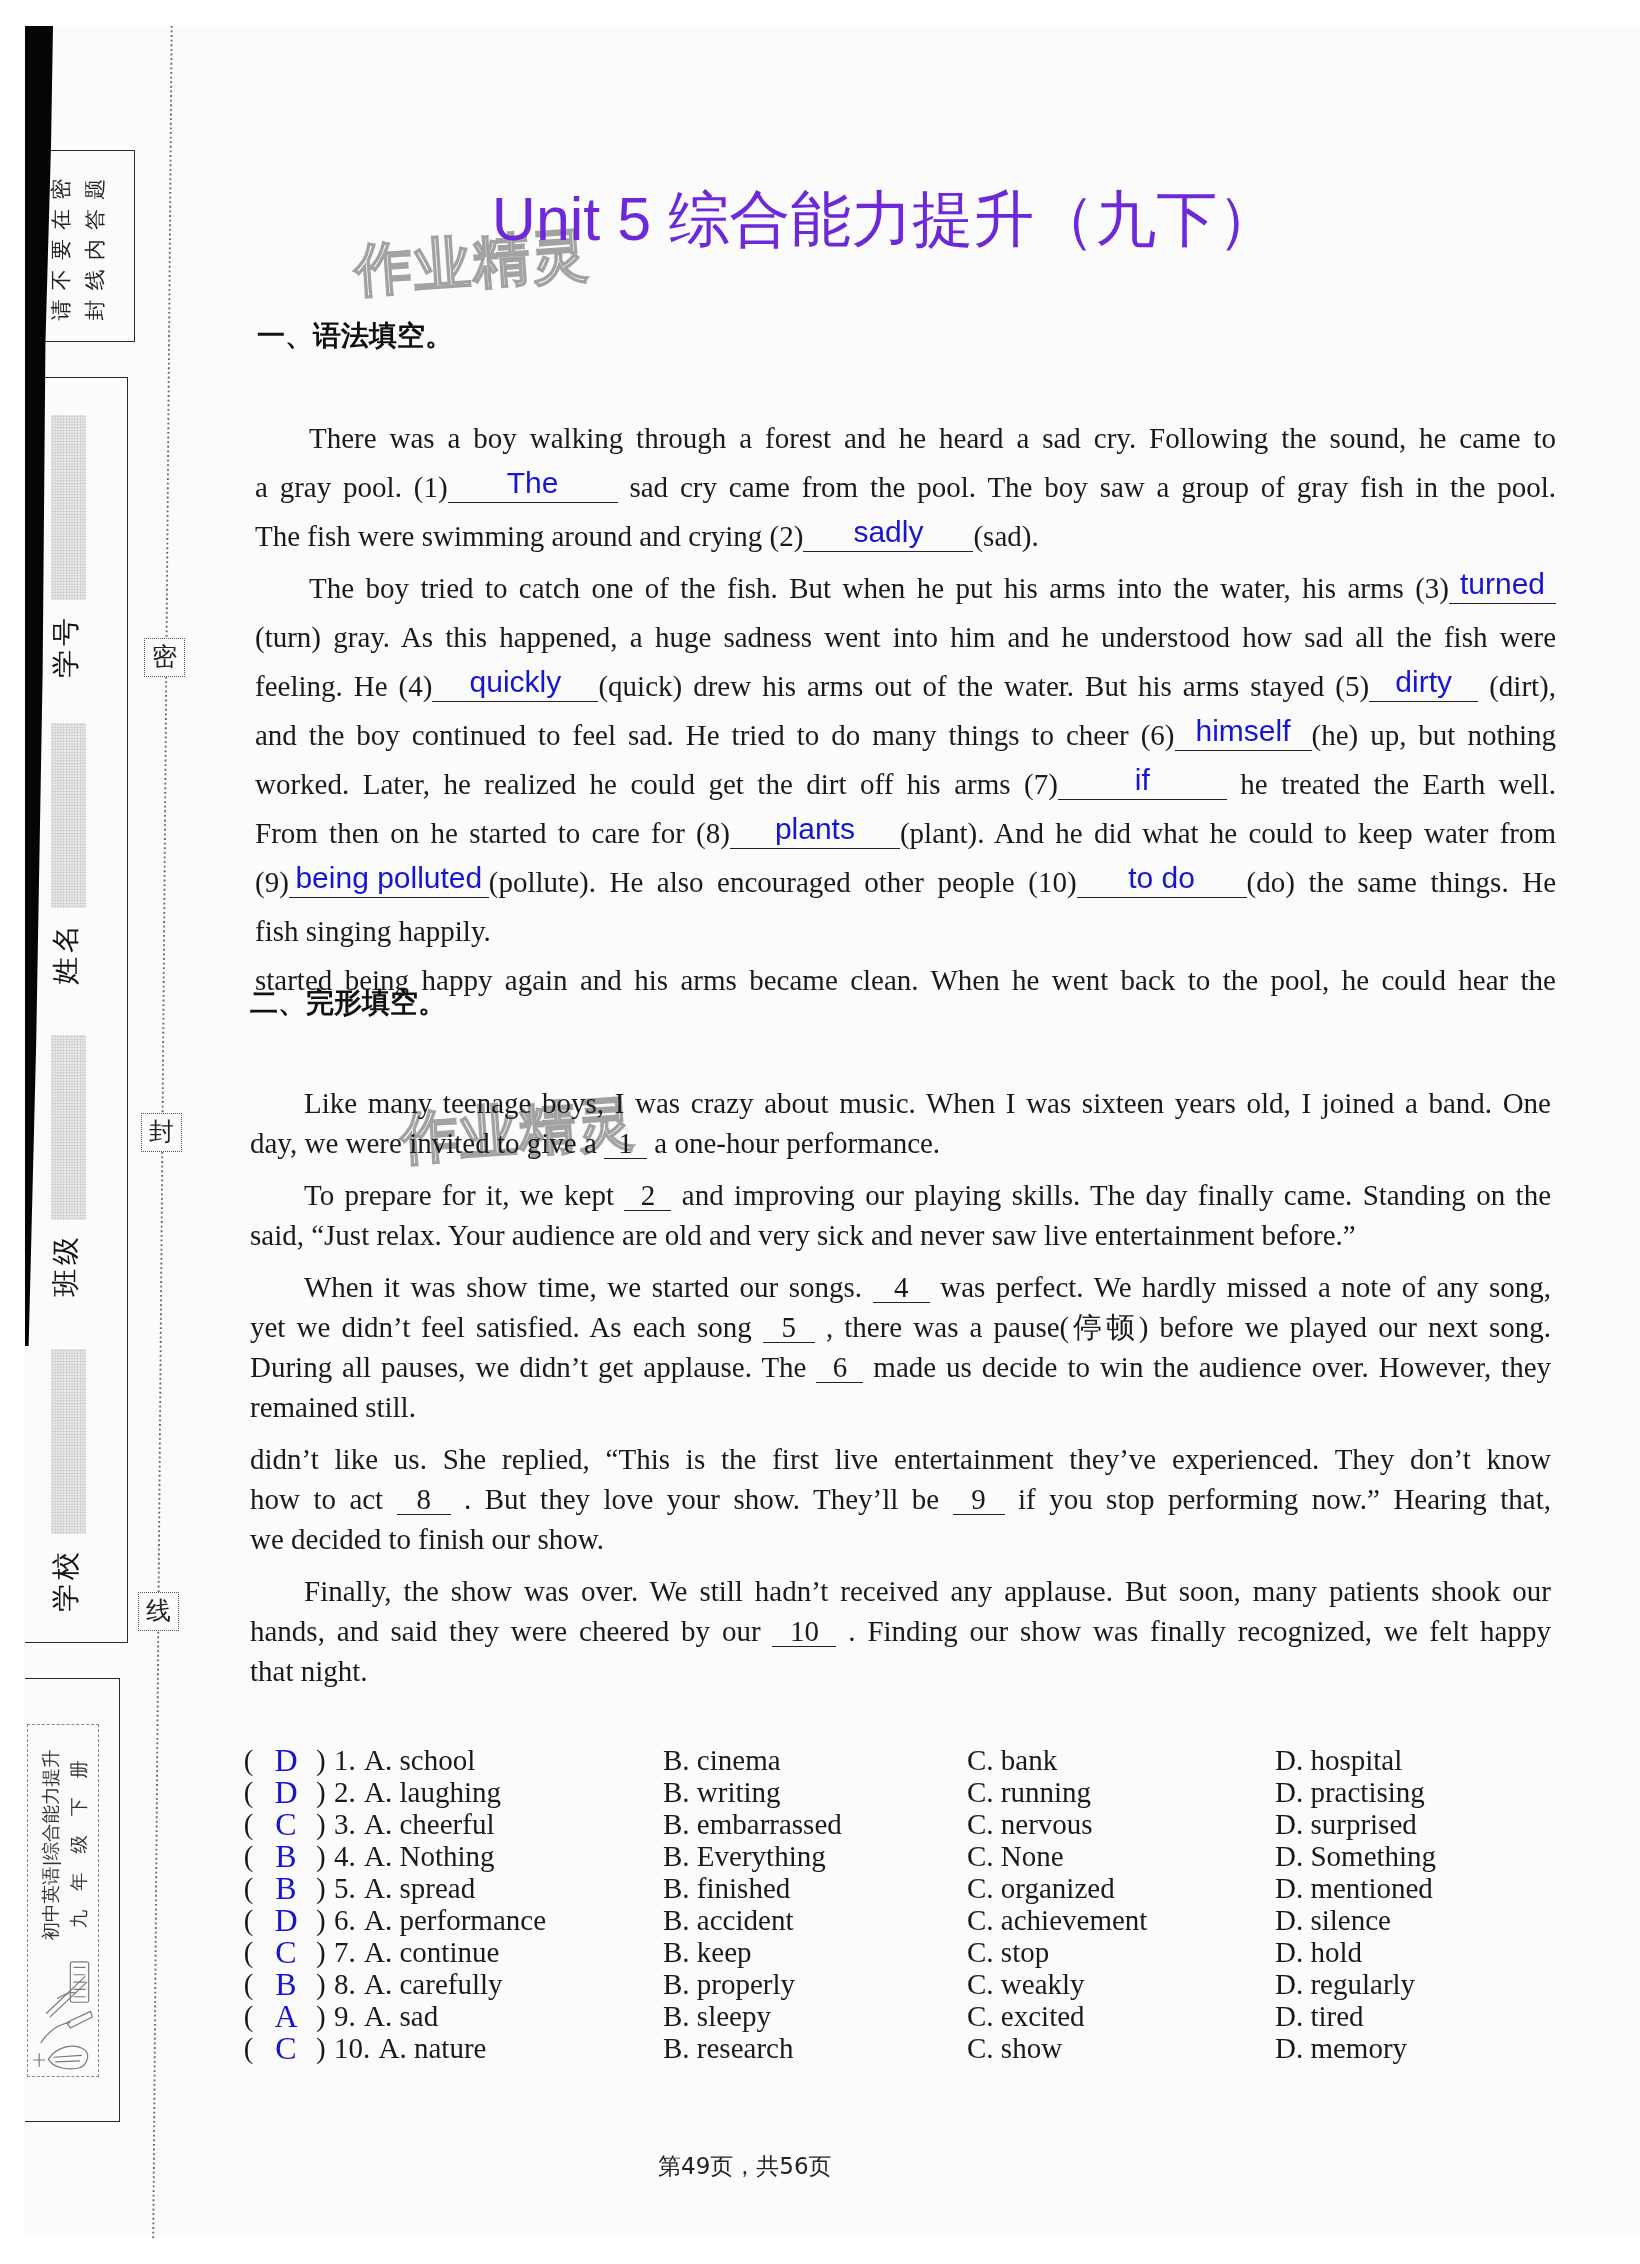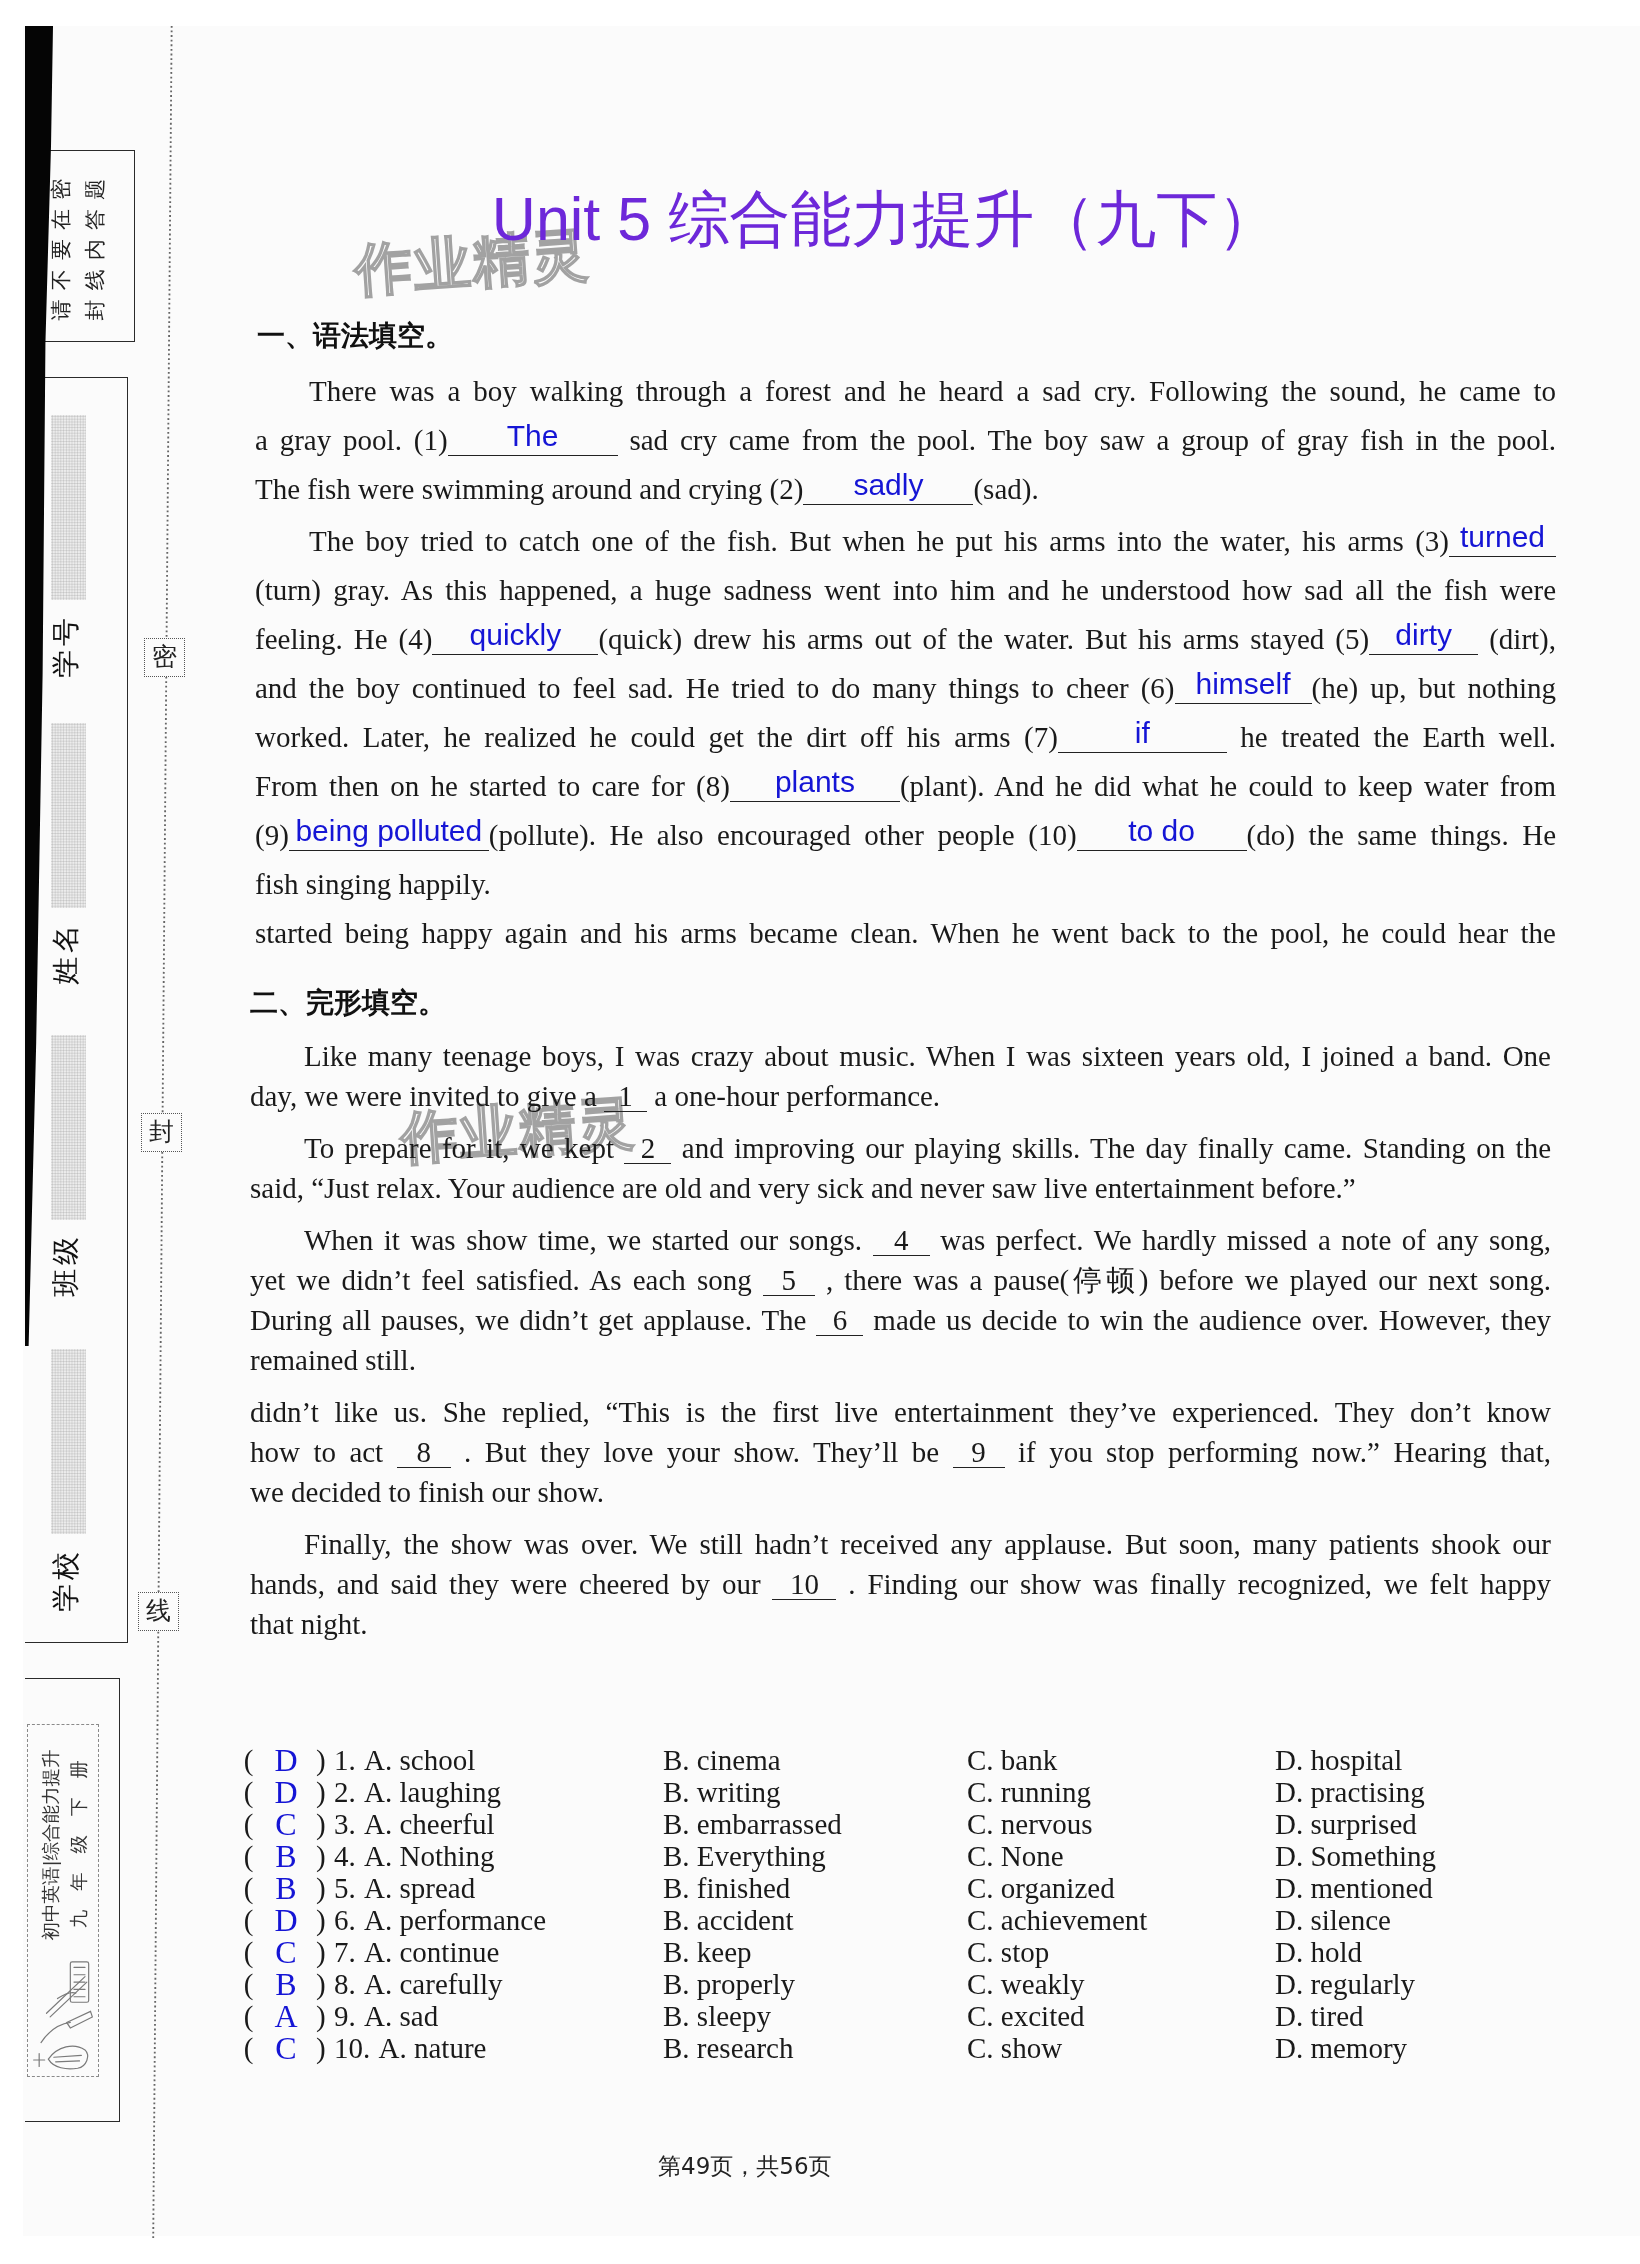--- a/index.html
+++ b/index.html
@@ -25,21 +25,21 @@
 .book{font-family:"DejaVu Sans",sans-serif;font-size:18.5px;color:#333;}
 .book2{letter-spacing:6.5px;}
 .logo{left:29.5px;top:1958px;width:66px;height:116px;z-index:4;}
 
 .title{left:239px;top:182px;width:1292px;text-align:center;font-family:"Liberation Sans",sans-serif;
   font-size:61px;line-height:74px;color:#6d28d9;white-space:nowrap;z-index:4;}
 .wm{font-family:"DejaVu Sans",sans-serif;font-weight:bold;font-size:57px;line-height:1;color:transparent;
   -webkit-text-stroke:1.5px #a2a2a2;transform:rotate(-4deg);transform-origin:left top;white-space:nowrap;letter-spacing:1.8px;z-index:3;}
 .heading{font-family:"DejaVu Sans",sans-serif;font-weight:bold;font-size:28px;line-height:33px;color:#111;white-space:nowrap;z-index:4;text-align:right;}
 
-.passage{width:1301px;font-size:29px;color:var(--ink);z-index:4;}
+.passage{width:1301px;font-size:29px;color:var(--ink);z-index:4;margin-top:47px;}
 .line{white-space:nowrap;text-align:justify;text-align-last:justify;}
 .line.indent{text-indent:54px;}
 .line.last{text-align-last:left;}
 #grammar{left:255px;top:367px;}
 #grammar .line{height:49px;line-height:49px;}
 #grammar .para+.para{margin-top:2.8px;}
 #cloze{left:250px;top:1036px;}
 #cloze .line{height:40px;line-height:40px;}
 #cloze .para+.para{margin-top:12px;}
 

